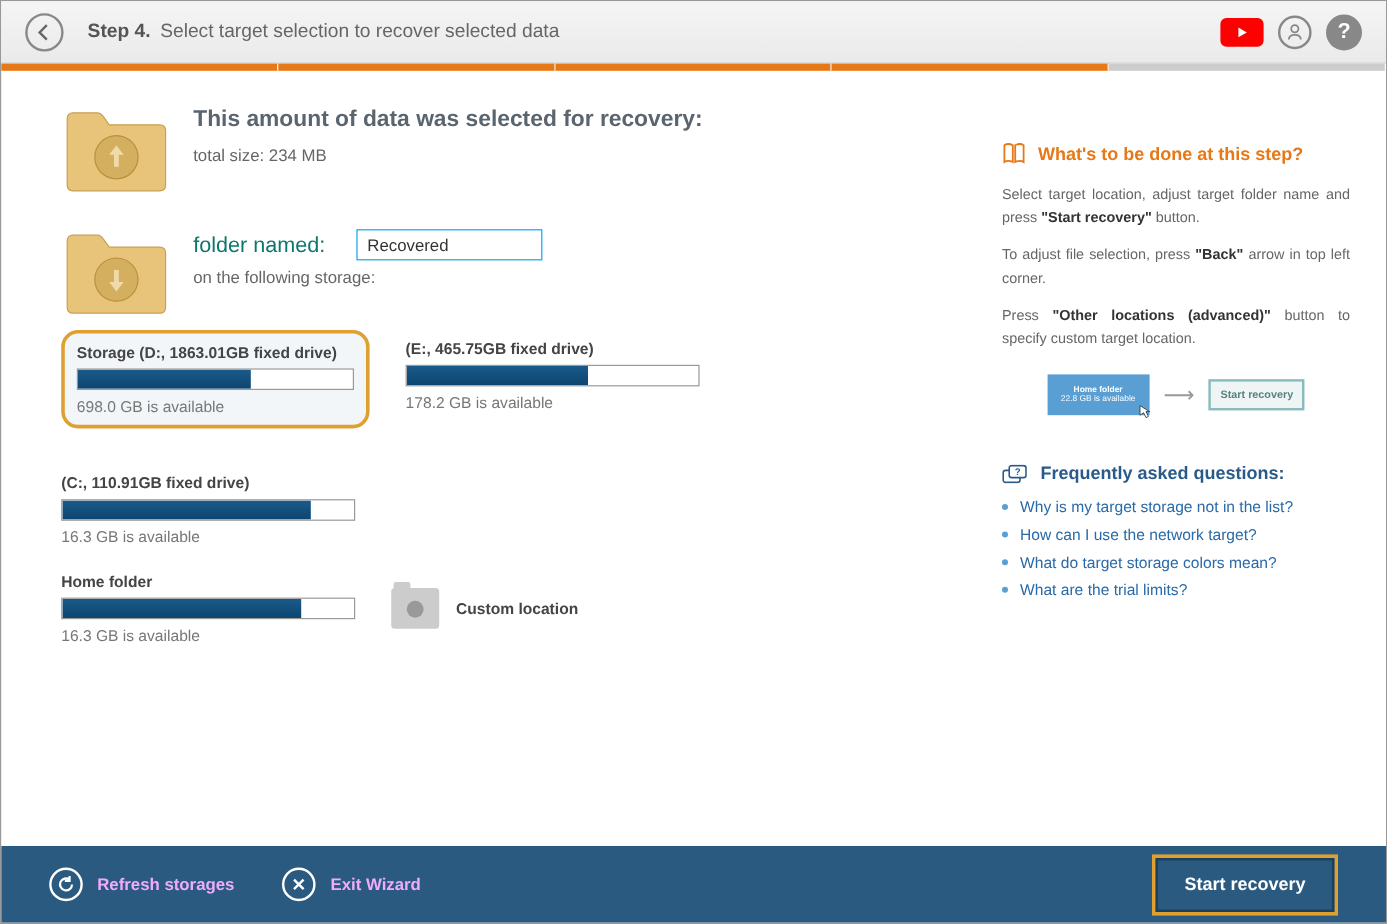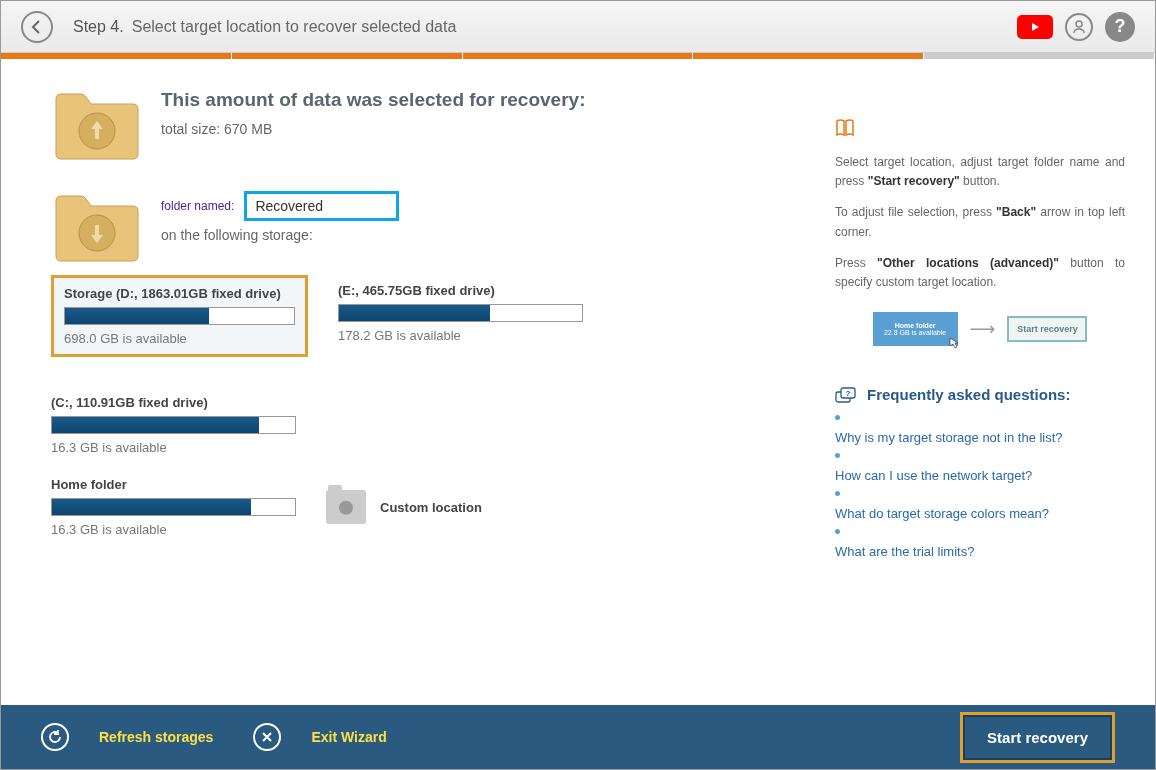--- a/index.html
+++ b/index.html
@@ -1,21 +1,21 @@
 <!DOCTYPE html>
 <html><head>
 <meta charset="utf-8">
 <style>
 * { margin: 0; padding: 0; box-sizing: border-box; }
 body { font-family: Arial, sans-serif; font-size: 13px; color: #555; background: #fff; width: 1156px; height: 770px; overflow: hidden; display: flex; flex-direction: column; border: 1px solid #999; }
 
 
 .header { background: linear-gradient(#f5f5f5, #eaeaea); height: 52px; display: flex; align-items: center; padding: 0 20px; border-bottom: 1px solid #ccc; }
 .back-btn { width: 32px; height: 32px; border: 2px solid #888; border-radius: 50%; display: flex; align-items: center; justify-content: center; cursor: pointer; margin-right: 20px; }
-.step-label { font-size: 16px; font-weight: normal; color: #555; margin-right: 8px; }
+.step-label { font-size: 16px; font-weight: bold; color: #555; margin-right: 8px; }
 .step-desc { font-size: 16px; color: #666; }
 .header-right { margin-left: auto; display: flex; align-items: center; gap: 12px; }
 .youtube-icon { width: 36px; height: 24px; background: #ff0000; border-radius: 5px; display: flex; align-items: center; justify-content: center; cursor: pointer; }
 .user-icon { width: 28px; height: 28px; border: 2px solid #888; border-radius: 50%; display: flex; align-items: center; justify-content: center; cursor: pointer; }
 .help-icon { width: 30px; height: 30px; background: #888; border-radius: 50%; display: flex; align-items: center; justify-content: center; cursor: pointer; color: #fff; font-weight: bold; font-size: 18px; }
 
 
 .progress { display: flex; height: 6px; }
 .progress-seg { flex: 1; background: #e67817; border-right: 1px solid #fff; }
 .progress-seg.last { background: #ccc; }
@@ -25,26 +25,26 @@
 .left-col { flex: 1; }
 .right-col { width: 290px; margin-left: 30px; }
 
 .section { display: flex; margin-bottom: 30px; }
 .folder-icon { width: 92px; height: 72px; margin-right: 18px; flex-shrink: 0; }
 .section-content { flex: 1; }
 .section-title { font-size: 19px; font-weight: bold; color: #5a6570; margin-bottom: 10px; }
 .info-line { color: #666; margin-bottom: 4px; font-size: 14px; }
 
 .folder-row { display: flex; align-items: center; margin-bottom: 6px; }
-.folder-label { margin-right: 10px; font-size: 12px; color: #4c1d95; }
-.folder-input { border: 3px solid #0ea5e9; padding: 4px 8px; font-size: 14px; width: 155px; background: #fff; color: #333; }
+.folder-label { margin-right: 26px; font-size: 18px; color: #0f766e; }
+.folder-input { border: 1px solid #0ea5e9; padding: 4px 8px; font-size: 14px; width: 155px; background: #fff; color: #333; }
 
 
 .storage-row { display: flex; gap: 30px; margin-top: 12px; flex-wrap: wrap; }
-.storage-card { width: 245px; cursor: pointer; }
+.storage-card { width: 245px; cursor: pointer; border-radius: 14px; }
 .storage-card.selected { border: 3px solid #e0a030; background: #f3f6f9; padding: 8px 10px; width: 257px; }
 .storage-card:not(.selected) { padding: 8px 0; }
 .storage-name { font-size: 13px; font-weight: bold; color: #444; margin-bottom: 6px; }
 .usage-bar { height: 18px; background: #fff; border: 1px solid #999; margin-bottom: 6px; overflow: hidden; }
 .usage-fill { height: 100%; background: linear-gradient(#1a5a8a, #0d4570); }
 .storage-card.selected .usage-fill { background: linear-gradient(#1a5a8a, #0d4570); }
 .storage-avail { font-size: 13px; color: #777; }
 
 .custom-card { display: flex; align-items: center; gap: 14px; cursor: pointer; }
 .custom-folder-icon { width: 40px; height: 34px; background: #ccc; border-radius: 3px; position: relative; }
@@ -59,42 +59,42 @@
 .hint-text b { color: #333; }
 
 .hint-image { margin: 20px 0 40px; display: flex; align-items: center; justify-content: center; gap: 12px; }
 .hint-box1 { width: 85px; height: 34px; background: #5a9fd4; display: flex; flex-direction: column; align-items: center; justify-content: center; color: #fff; font-size: 7px; position: relative; }
 .hint-arrow { color: #999; font-size: 18px; }
 .hint-box2 { width: 80px; height: 26px; border: 2px solid #8bb; background: #eff5f5; display: flex; align-items: center; justify-content: center; color: #5a8080; font-size: 9px; font-weight: bold; }
 
 .faq-header { display: flex; align-items: center; gap: 10px; margin-bottom: 12px; }
 .faq-title { color: #2a5a8a; font-weight: bold; font-size: 15px; }
 .faq-list { list-style: none; }
-.faq-item { display: flex; gap: 10px; margin-bottom: 8px; cursor: pointer; flex-direction: column; }
+.faq-item { display: flex; align-items: center; gap: 10px; margin-bottom: 8px; cursor: pointer; }
 .faq-bullet { width: 5px; height: 5px; background: #5a9fd4; border-radius: 50%; flex-shrink: 0; }
 .faq-link { color: #2a6aa8; font-size: 13px; }
 
 
 .footer { background: #2a5a80; height: 64px; display: flex; align-items: center; padding: 0 40px; }
-.footer-btn { display: flex; align-items: center; gap: 30px; color: #fde047; font-weight: bold; cursor: pointer; margin-right: 40px; font-size: 14px; }
+.footer-btn { display: flex; align-items: center; gap: 12px; color: #f0abfc; font-weight: bold; cursor: pointer; margin-right: 40px; font-size: 14px; }
 .footer-icon { width: 28px; height: 28px; border: 2px solid #fff; border-radius: 50%; display: flex; align-items: center; justify-content: center; }
 .start-btn { margin-left: auto; border: 3px solid #e0a030; background: #2a5a80; padding: 0; }
 .start-btn-inner { border: 2px solid #1a4060; padding: 12px 22px; color: #fff; font-weight: bold; font-size: 15px; }
 </style>
 </head>
 <body>
 
 <div class="header">
   <div class="back-btn">
     <svg width="16" height="16" viewBox="0 0 16 16">
         <path d="M10 2 L4 8 L10 14" stroke="#666" stroke-width="2" fill="none"></path>
       </svg>
   </div>
   <span class="step-label">Step 4.</span>
-  <span class="step-desc">Select target location to recover selected data</span>
+  <span class="step-desc">Select target selection to recover selected data</span>
   <div class="header-right">
     <div class="youtube-icon">
       <svg width="12" height="12" viewBox="0 0 12 12">
           <path d="M3 2 L10 6 L3 10 Z" fill="#fff"></path>
         </svg>
     </div>
     <div class="user-icon">
       <svg width="16" height="16" viewBox="0 0 16 16">
           <circle cx="8" cy="5" r="3" stroke="#888" stroke-width="1.5" fill="none"></circle>
           <path d="M3 14 Q3 10 8 10 Q13 10 13 14" stroke="#888" stroke-width="1.5" fill="none"></path>
@@ -116,21 +116,21 @@
   <div class="left-col">
 
     <div class="section">
       <svg class="folder-icon" viewBox="0 0 92 72">
         <path d="M5 15 L5 65 Q5 70 10 70 L82 70 Q87 70 87 65 L87 20 Q87 15 82 15 L40 15 L35 8 Q33 5 30 5 L10 5 Q5 5 5 10 Z" fill="#e8c47a" stroke="#c8a050"></path>
         <circle cx="46" cy="42" r="18" fill="#d4af60" stroke="#b89040"></circle>
         <path d="M46 32 L52 40 L48 40 L48 50 L44 50 L44 40 L40 40 Z" fill="#f0dba8"></path>
       </svg>
       <div class="section-content">
         <div class="section-title">This amount of data was selected for recovery:</div>
-        <div class="info-line">total size: 670 MB</div>
+        <div class="info-line">total size: 234 MB</div>
       </div>
     </div>
 
     <div class="section" style="margin-bottom:10px">
       <svg class="folder-icon" viewBox="0 0 92 72">
         <path d="M5 15 L5 65 Q5 70 10 70 L82 70 Q87 70 87 65 L87 20 Q87 15 82 15 L40 15 L35 8 Q33 5 30 5 L10 5 Q5 5 5 10 Z" fill="#e8c47a" stroke="#c8a050"></path>
         <circle cx="46" cy="42" r="18" fill="#d4af60" stroke="#b89040"></circle>
         <path d="M46 52 L40 44 L44 44 L44 34 L48 34 L48 44 L52 44 Z" fill="#f0dba8"></path>
       </svg>
       <div class="section-content">
@@ -183,20 +183,21 @@
         </div>
       </div>
 
   </div>
 
   <div class="right-col">
     <div class="hint-header">
       <svg width="20" height="18" viewBox="0 0 20 18">
           <path d="M2 2 Q5 0 9 2 L9 16 Q5 14 2 16 Z M11 2 Q15 0 18 2 L18 16 Q15 14 11 16 Z" fill="none" stroke="#e67817" stroke-width="1.5"></path>
         </svg>
+      <span class="hint-title">What's to be done at this step?</span>
     </div>
     <p class="hint-text"><span>Select target location, adjust target folder name and press </span><b>"Start recovery"</b><span> button.</span></p>
     <p class="hint-text"><span>To adjust file selection, press </span><b>"Back"</b><span> arrow in top left corner.</span></p>
     <p class="hint-text"><span>Press </span><b>"Other locations (advanced)"</b><span> button to specify custom target location.</span></p>
 
     <div class="hint-image">
       <div class="hint-box1">
           <b>Home folder</b>
           <span>22.8 GB is available</span>
         <svg style="position:absolute;bottom:-4px;right:-4px" width="14" height="14" viewBox="0 0 14 14">

